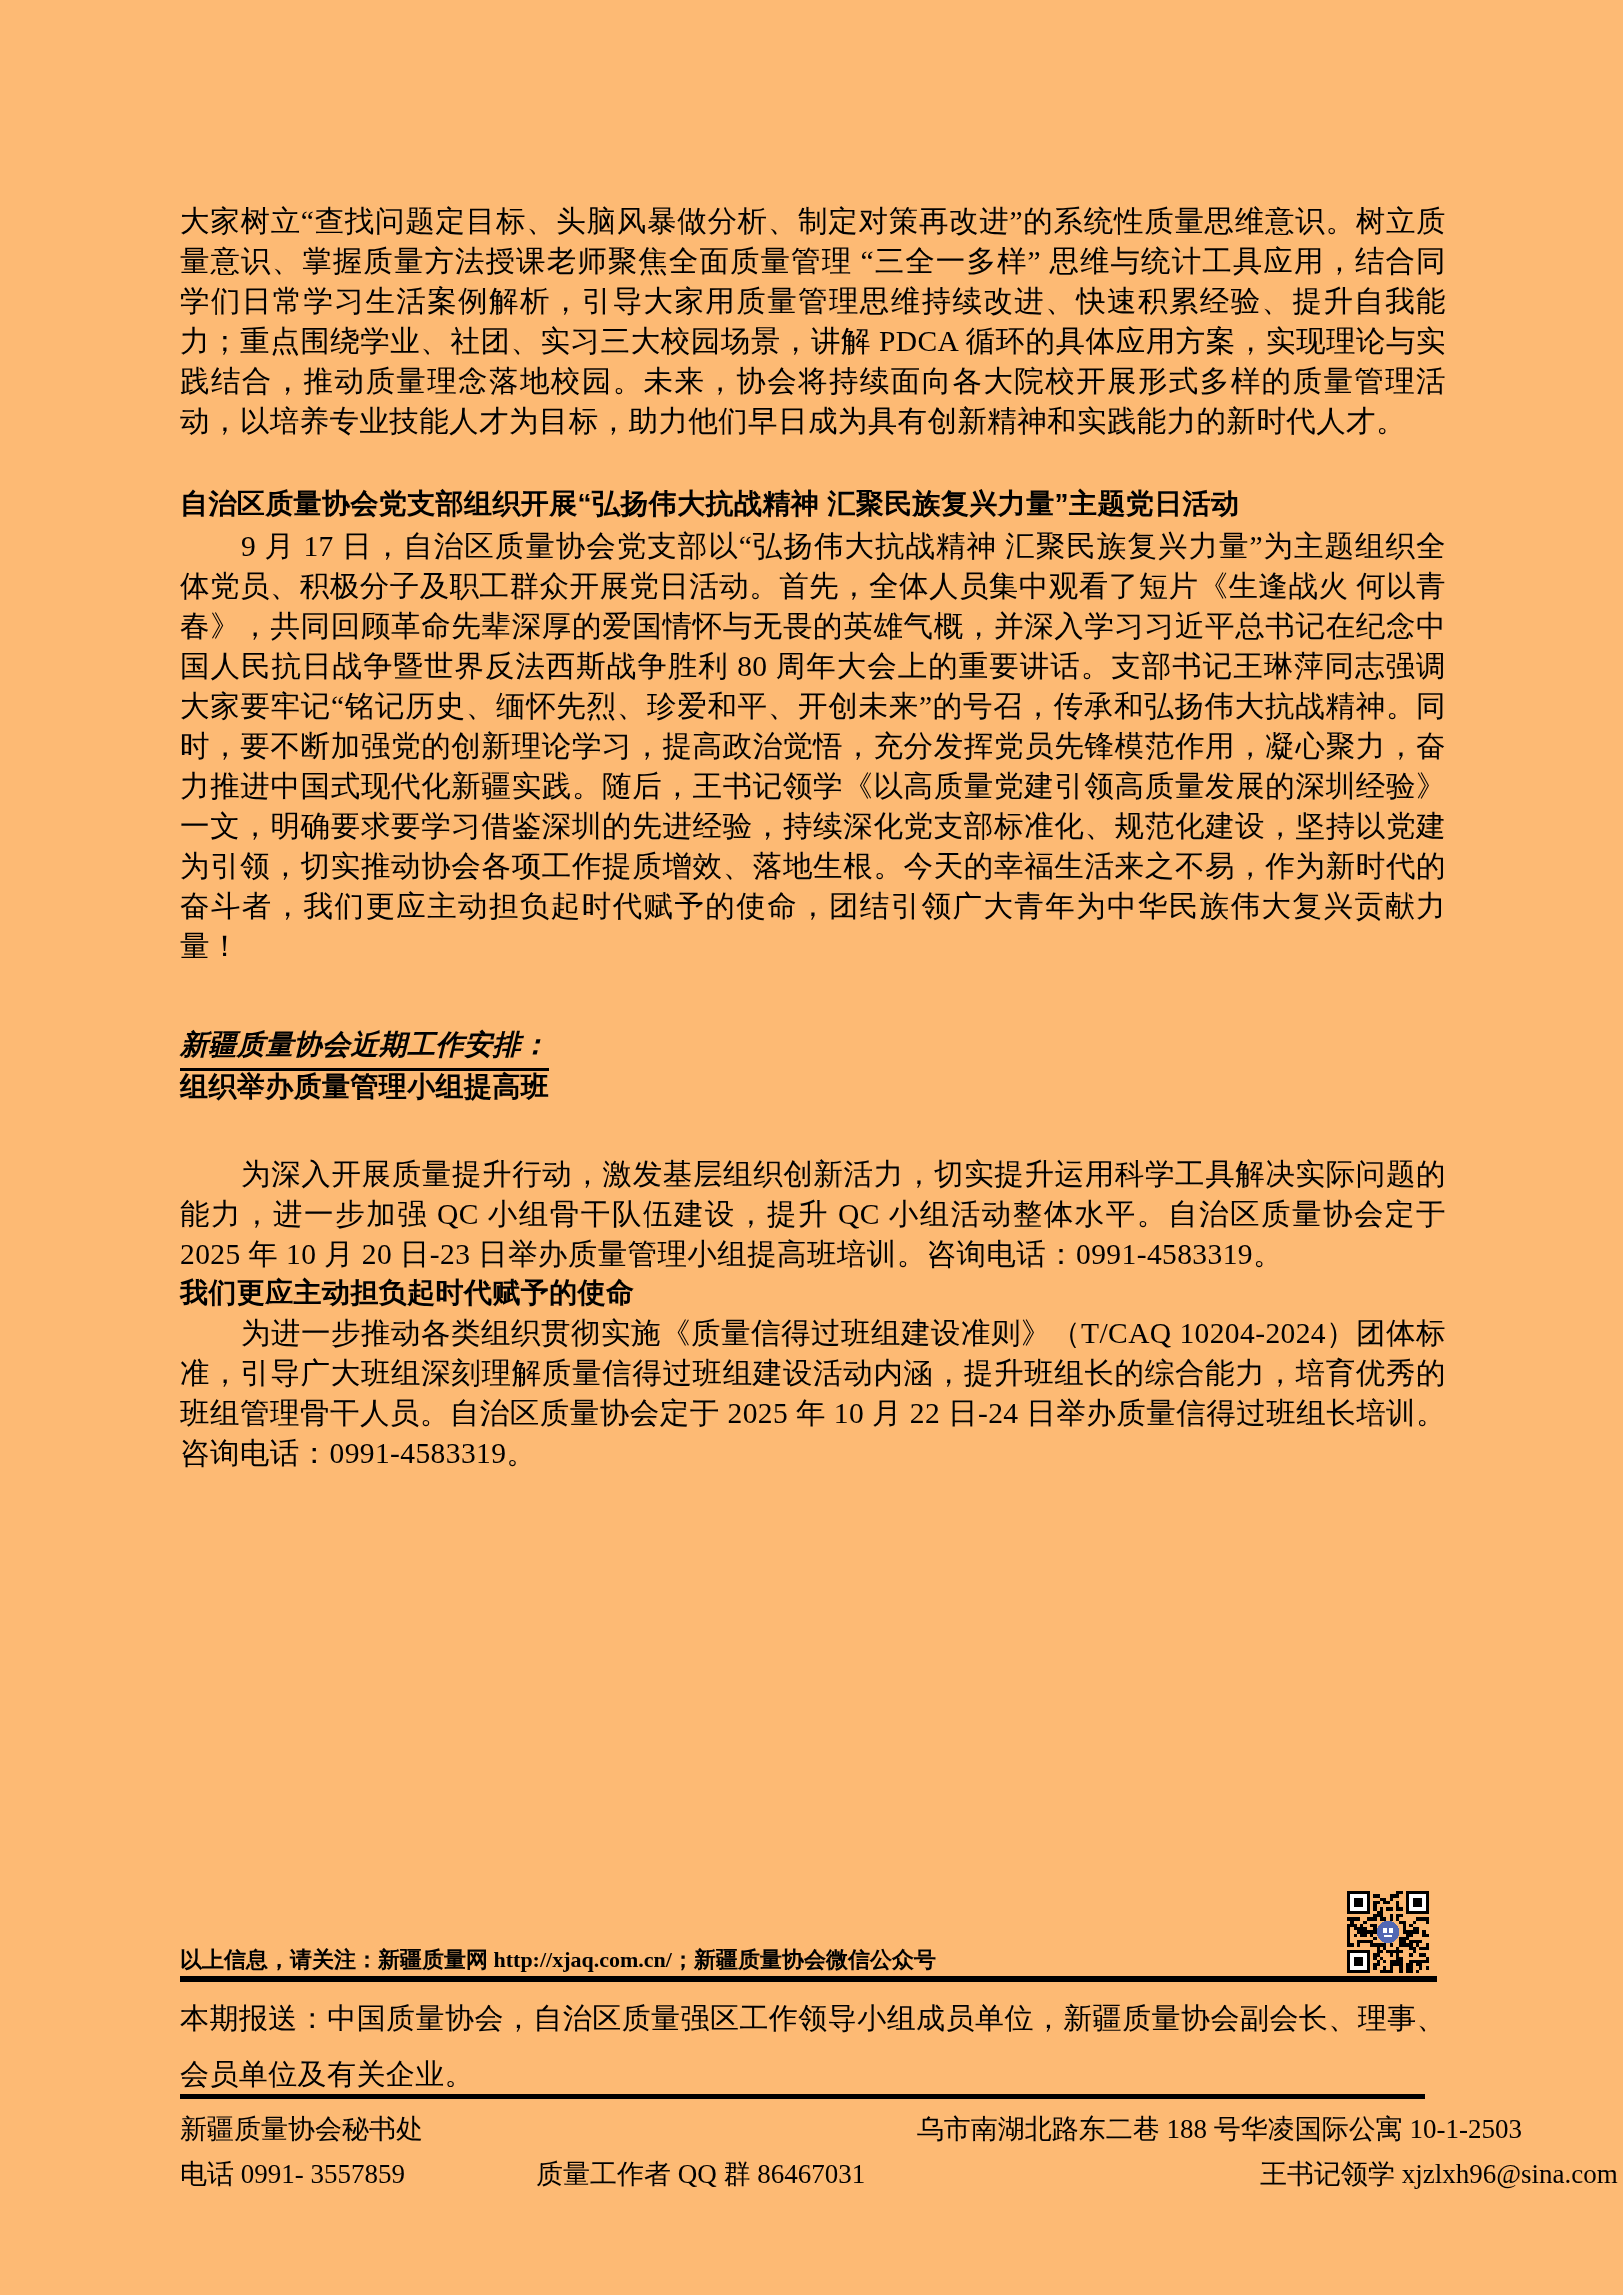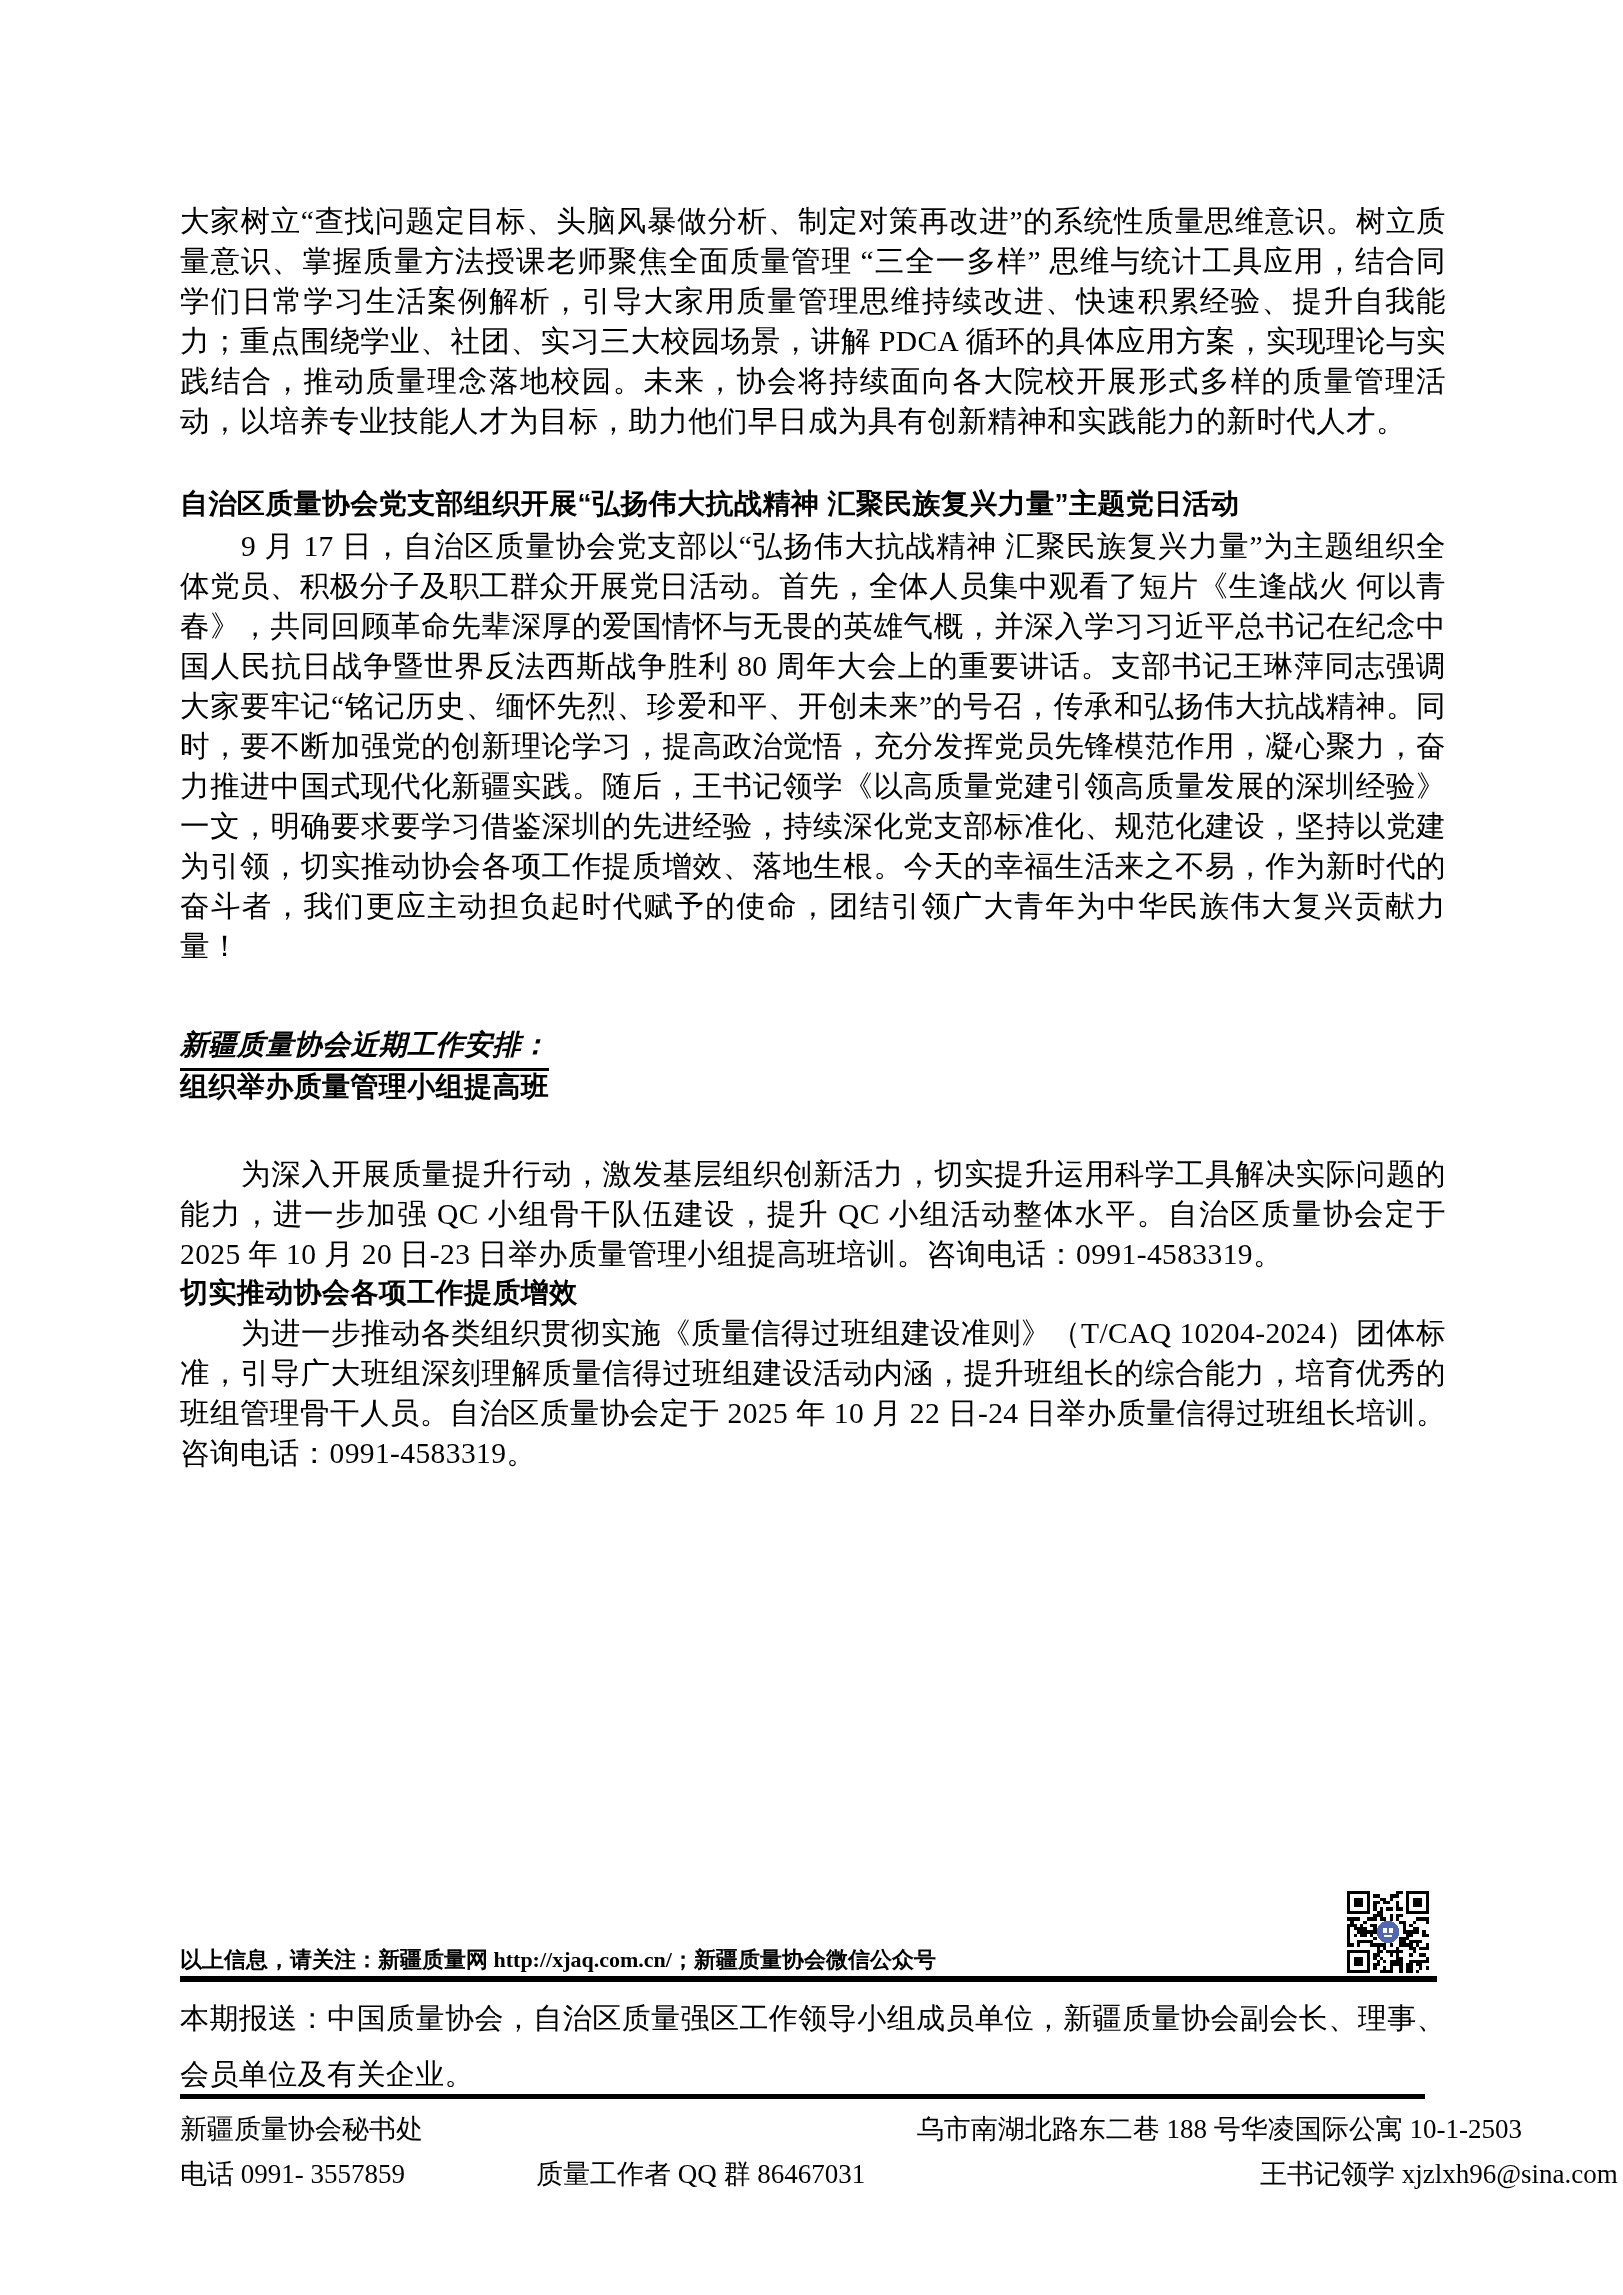--- a/index.html
+++ b/index.html
@@ -1,20 +1,20 @@
 <!DOCTYPE html>
 <html style="font-size:13px"><head>
 <meta charset="utf-8">
 <style>
   html,body { margin:0; padding:0; background:#888; }
   .page {
     position:relative;
     width:1623px; height:2295px;
     margin:0 auto;
-    background:#ffffff;
+    background:#fdba74;
     color:#000;
     font-family:"Liberation Serif","DejaVu Serif",serif;
     overflow:hidden;
   }
   .blk { position:absolute; left:180px; width:1266px; }
   .body-text {
     font-size:29.5px; line-height:40px;
     text-align:justify;
     letter-spacing:0.4px;
   }
@@ -55,21 +55,21 @@
   <div class="blk body-text indent" style="top:526px;">9 月 17 日，自治区质量协会党支部以“弘扬伟大抗战精神 汇聚民族复兴力量”为主题组织全体党员、积极分子及职工群众开展党日活动。首先，全体人员集中观看了短片《生逢战火 何以青春》，共同回顾革命先辈深厚的爱国情怀与无畏的英雄气概，并深入学习习近平总书记在纪念中国人民抗日战争暨世界反法西斯战争胜利 80 周年大会上的重要讲话。支部书记王琳萍同志强调大家要牢记“铭记历史、缅怀先烈、珍爱和平、开创未来”的号召，传承和弘扬伟大抗战精神。同时，要不断加强党的创新理论学习，提高政治觉悟，充分发挥党员先锋模范作用，凝心聚力，奋力推进中国式现代化新疆实践。随后，王书记领学《以高质量党建引领高质量发展的深圳经验》一文，明确要求要学习借鉴深圳的先进经验，持续深化党支部标准化、规范化建设，坚持以党建为引领，切实推动协会各项工作提质增效、落地生根。今天的幸福生活来之不易，作为新时代的奋斗者，我们更应主动担负起时代赋予的使命，团结引领广大青年为中华民族伟大复兴贡献力量！</div>
 
   <div class="blk" style="top:1025px;font-style:italic;">
     <span class="doc-heading underlined">新疆质量协会近期工作安排：</span>
   </div>
 
   <div class="blk doc-heading" style="top:1067px;">组织举办质量管理小组提高班</div>
 
   <div class="blk body-text indent" style="top:1107px;margin-top:47px;">为深入开展质量提升行动，激发基层组织创新活力，切实提升运用科学工具解决实际问题的能力，进一步加强 QC 小组骨干队伍建设，提升 QC 小组活动整体水平。自治区质量协会定于 2025 年 10 月 20 日-23 日举办质量管理小组提高班培训。咨询电话：0991-4583319。</div>
 
-  <div class="blk doc-heading" style="top:1273px;">切实推动协会各项工作提质增效</div>
+  <div class="blk doc-heading" style="top:1273px;">我们更应主动担负起时代赋予的使命</div>
 
   <div class="blk body-text indent" style="top:1313px;">为进一步推动各类组织贯彻实施《质量信得过班组建设准则》（T/CAQ 10204-2024）团体标准，引导广大班组深刻理解质量信得过班组建设活动内涵，提升班组长的综合能力，培育优秀的班组管理骨干人员。自治区质量协会定于 2025 年 10 月 22 日-24 日举办质量信得过班组长培训。咨询电话：0991-4583319。</div>
 
   <div class="qr-box">
     <svg id="qr-svg" width="82" height="82" viewBox="0 0 25 25" shape-rendering="crispEdges">
         <rect x="15" y="0" width="1" height="1" fill="#000000"></rect>
         <rect x="16" y="0" width="1" height="1" fill="#000000"></rect>
         <rect x="8" y="1" width="1" height="1" fill="#000000"></rect>
         <rect x="9" y="1" width="1" height="1" fill="#000000"></rect>
         <rect x="13" y="1" width="1" height="1" fill="#000000"></rect>

